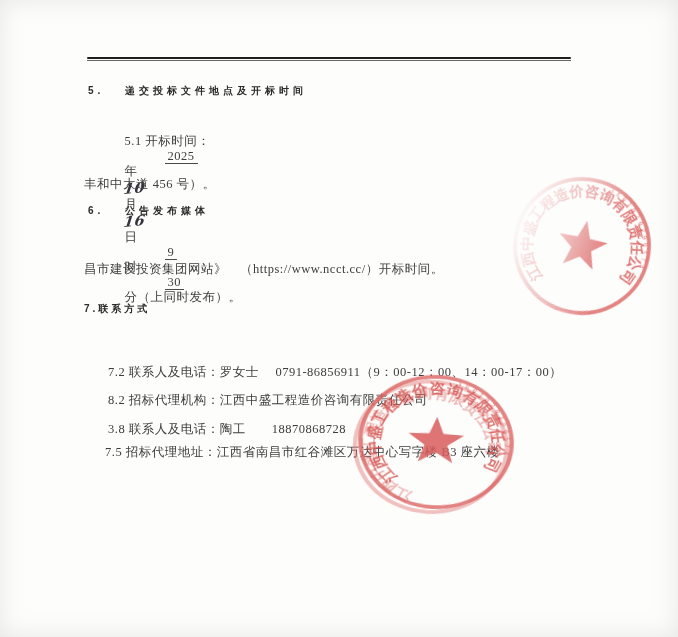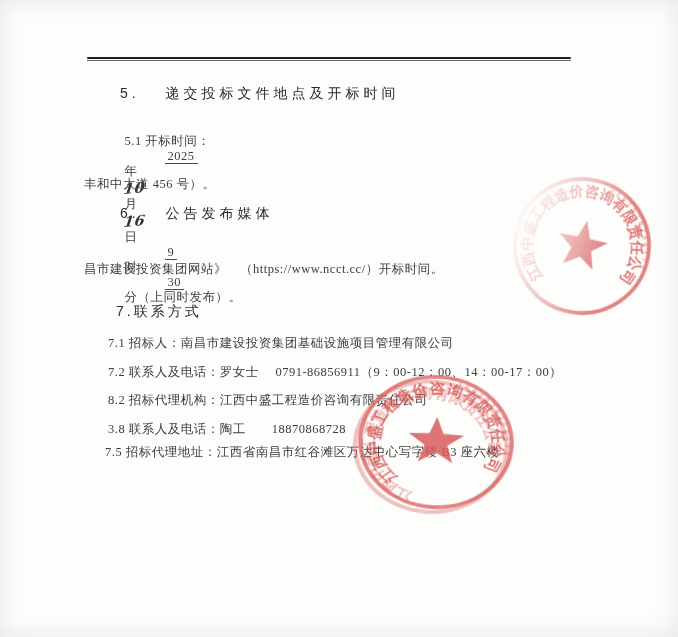--- a/index.html
+++ b/index.html
@@ -21,21 +21,21 @@
   .rule .r1{height:2px;background:#1f1f1f;border-radius:1px;}
   .rule .r2{height:1px;background:#4a4a4a;margin-top:1px;opacity:.85;}
   
   .line{
     position:absolute;
     font-size:12.5px;letter-spacing:0.5px;color:#3d3d3d;
     white-space:pre;line-height:1.2;
   }
   .heading{
     font-family:"Liberation Sans","DejaVu Sans",sans-serif;
-    font-weight:400;color:#2b2b2b;font-size:14px;letter-spacing:4px;margin-left:32px;
+    font-weight:700;color:#2b2b2b;font-size:10px;letter-spacing:4px;
   }
   .heading7{letter-spacing:3px;}
   .u{border-bottom:1px solid #4a4a4a;padding:0 3px;margin-left:40px;}
   .hw{
     display:inline-block;
     font-family:"DejaVu Serif",serif;font-style:italic;font-weight:bold;
     font-size:14.5px;color:#33333d;
     transform:skewX(-12deg) rotate(-5deg);
     margin:0 -2px 0 -1px;
   }
@@ -83,21 +83,20 @@
     <span class="u">30</span>
     <span>分（上同时发布）。</span>
   </div>
 
   <div class="line" style="left:84px;top:177px">丰和中大道 456 号）。</div>
 
   <div class="line heading" style="left:88px;top:205px">6.　 公告发布媒体</div>
   <div class="line" style="left:84px;top:262px">昌市建设投资集团网站》　（https://www.ncct.cc/）开标时间。</div>
 
   <div class="line heading heading7" style="left:84px;top:303px">7.联系方式</div>
-  <div class="line" style="left:108px;top:336px">7.1 招标人：南昌市建设投资集团基础设施项目管理有限公司</div>
   <div class="line" style="left:108px;top:365px">7.2 联系人及电话：罗女士　 0791-86856911（9：00-12：00、14：00-17：00）</div>
   <div class="line" style="left:108px;top:393px">8.2 招标代理机构：江西中盛工程造价咨询有限责任公司</div>
   <div class="line" style="left:108px;top:422px">3.8 联系人及电话：陶工　　18870868728</div>
   <div class="line" style="left:105px;top:445px">7.5 招标代理地址：江西省南昌市红谷滩区万达中心写字楼 B3 座六楼</div>
 
   <div class="stamp stamp-top">
     <svg viewBox="0 0 200 200" width="152" height="152">
       <defs>
         <path id="t-arc-name" d="M57.6,150.6 A66,66 0 1 1 142.4,150.6" fill="none"></path>
         <path id="t-arc-num" d="M120.7,22.7 A80,80 0 0 1 151.4,161.3" fill="none"></path>

